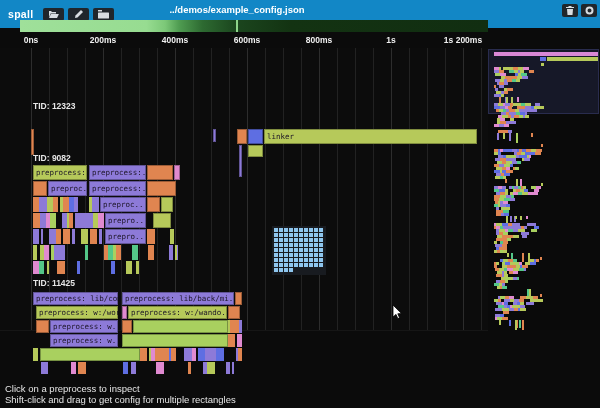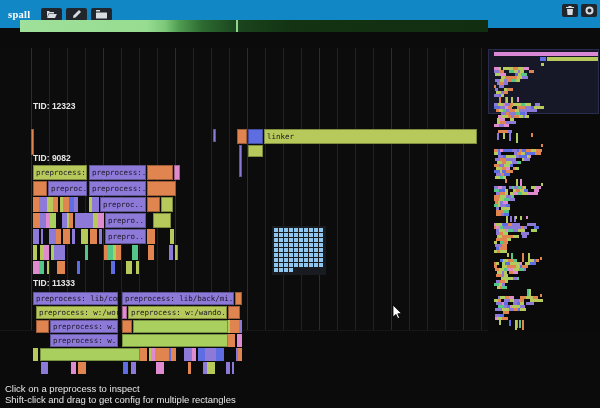--- a/index.html
+++ b/index.html
@@ -1,19 +1,19 @@
 <!DOCTYPE html>
 <html><head>
 <meta charset="utf-8">
 <style>
   html,body{margin:0;padding:0;background:#000;}
   #app{position:relative;width:600px;height:408px;background:#0b0b0b;overflow:hidden;
        font-family:"Liberation Sans",sans-serif;}
   
-  #topbar{position:absolute;left:0;top:0;width:600px;height:28px;display:flex;align-items:center;font-family:Liberation Serif, serif;}
+  #topbar{position:absolute;left:0;top:0;width:600px;height:28px;display:flex;align-items:center;}
   #appname{color:#fff;font-size:10.5px;font-weight:600;margin-left:8px;letter-spacing:.3px;}
   .tb-btn{width:21px;height:13px;background:#20262c;border-radius:2px;margin-left:4px;
           display:flex;align-items:center;justify-content:center;cursor:pointer;}
   .tb-btn svg{display:block;}
   #title{position:absolute;left:237px;top:0;height:20px;line-height:20px;transform:translateX(-50%);
          color:#fff;font-size:9.5px;font-weight:600;white-space:nowrap;}
   #right-btns{position:absolute;right:3px;top:3.5px;display:flex;}
   .tb-btn.sm{width:16px;margin-left:3px;}
   
   #strip{position:absolute;left:20px;top:20px;width:468px;height:12px;
@@ -63,20 +63,21 @@
         </div>
         <div class="tb-btn">
           <span>
             <svg width="11" height="9" viewBox="0 0 11 9">
               <path fill="#d8dde2" d="M0 0h4v1.5H0z"></path>
               <rect fill="#d8dde2" x="0" y="2.5" width="11" height="6" rx="0.5"></rect>
             </svg>
           </span>
         </div>
       </span>
+    <span id="title">../demos/example_config.json</span>
     <span id="right-btns">
         <div class="tb-btn sm">
           <span>
             <svg width="8" height="9" viewBox="0 0 8 9">
               <path fill="#d8dde2" d="M2.5 0h3v1H8v1H0V1h2.5zM1 3h6l-.5 6h-5z"></path>
             </svg>
           </span>
         </div>
         <div class="tb-btn sm">
           <span>
@@ -85,20 +86,29 @@
             </svg>
           </span>
         </div>
       </span>
   </div>
 
   <div id="strip">
     <div id="strip-line"></div>
   </div>
 
+  <div id="ruler">
+      <span class="tick-label" style="left: 31px;">0ns</span>
+      <span class="tick-label" style="left: 103px;">200ms</span>
+      <span class="tick-label" style="left: 175px;">400ms</span>
+      <span class="tick-label" style="left: 247px;">600ms</span>
+      <span class="tick-label" style="left: 319px;">800ms</span>
+      <span class="tick-label" style="left: 391px;">1s</span>
+      <span class="tick-label" style="left: 463px;">1s 200ms</span>
+    </div>
 
   <div id="pane">
       <div class="gridline major" style="position: absolute; left: 31px;"></div>
       <div class="gridline" style="position: absolute; left: 49px;"></div>
       <div class="gridline" style="position: absolute; left: 67px;"></div>
       <div class="gridline" style="position: absolute; left: 85px;"></div>
       <div class="gridline major" style="position: absolute; left: 103px;"></div>
       <div class="gridline" style="position: absolute; left: 121px;"></div>
       <div class="gridline" style="position: absolute; left: 139px;"></div>
       <div class="gridline" style="position: absolute; left: 157px;"></div>
@@ -115,21 +125,21 @@
       <div class="gridline" style="position: absolute; left: 355px;"></div>
       <div class="gridline" style="position: absolute; left: 373px;"></div>
       <div class="gridline major" style="position: absolute; left: 391px;"></div>
       <div class="gridline" style="position: absolute; left: 409px;"></div>
       <div class="gridline" style="position: absolute; left: 427px;"></div>
       <div class="gridline" style="position: absolute; left: 445px;"></div>
       <div class="gridline major" style="position: absolute; left: 463px;"></div>
       <div class="gridline" style="position: absolute; left: 481px;"></div>
       <div class="thread-label" style="left: 33px; top: 53px;">TID: 12323</div>
       <div class="thread-label" style="left: 33px; top: 105px;">TID: 9082</div>
-      <div class="thread-label" style="left: 33px; top: 230px;">TID: 11333</div>
+      <div class="thread-label" style="left: 33px; top: 230px;">TID: 11425</div>
       <div class="bar" style="position: absolute; left: 31px; top: 81px; width: 2px; height: 26px; background: rgb(224, 133, 80); line-height: 26px;"></div>
       <div class="bar" style="position: absolute; left: 213px; top: 81px; width: 3px; height: 13px; background: rgb(141, 122, 216); line-height: 13px;"></div>
       <div class="bar" style="position: absolute; left: 237px; top: 81px; width: 10px; height: 15px; background: rgb(224, 133, 80); line-height: 15px;"></div>
       <div class="bar" style="position: absolute; left: 248px; top: 81px; width: 15px; height: 15px; background: rgb(94, 110, 226); line-height: 15px;"></div>
       <div class="bar" style="position: absolute; left: 264px; top: 81px; width: 213px; height: 15px; background: rgb(182, 201, 90); line-height: 15px;">linker</div>
       <div class="bar" style="position: absolute; left: 248px; top: 97px; width: 15px; height: 12px; background: rgb(182, 201, 90); line-height: 12px;"></div>
       <div class="bar" style="position: absolute; left: 239px; top: 97px; width: 2px; height: 32px; background: rgb(141, 122, 216); line-height: 32px;"></div>
       <div class="bar" style="position: absolute; left: 33px; top: 117px; width: 54px; height: 15px; background: rgb(182, 201, 90); line-height: 15px;">preprocess:..</div>
       <div class="bar" style="position: absolute; left: 89px; top: 117px; width: 57px; height: 15px; background: rgb(141, 122, 216); line-height: 15px;">preprocess:..</div>
       <div class="bar" style="position: absolute; left: 147px; top: 117px; width: 26px; height: 15px; background: rgb(224, 133, 80); line-height: 15px;"></div>

